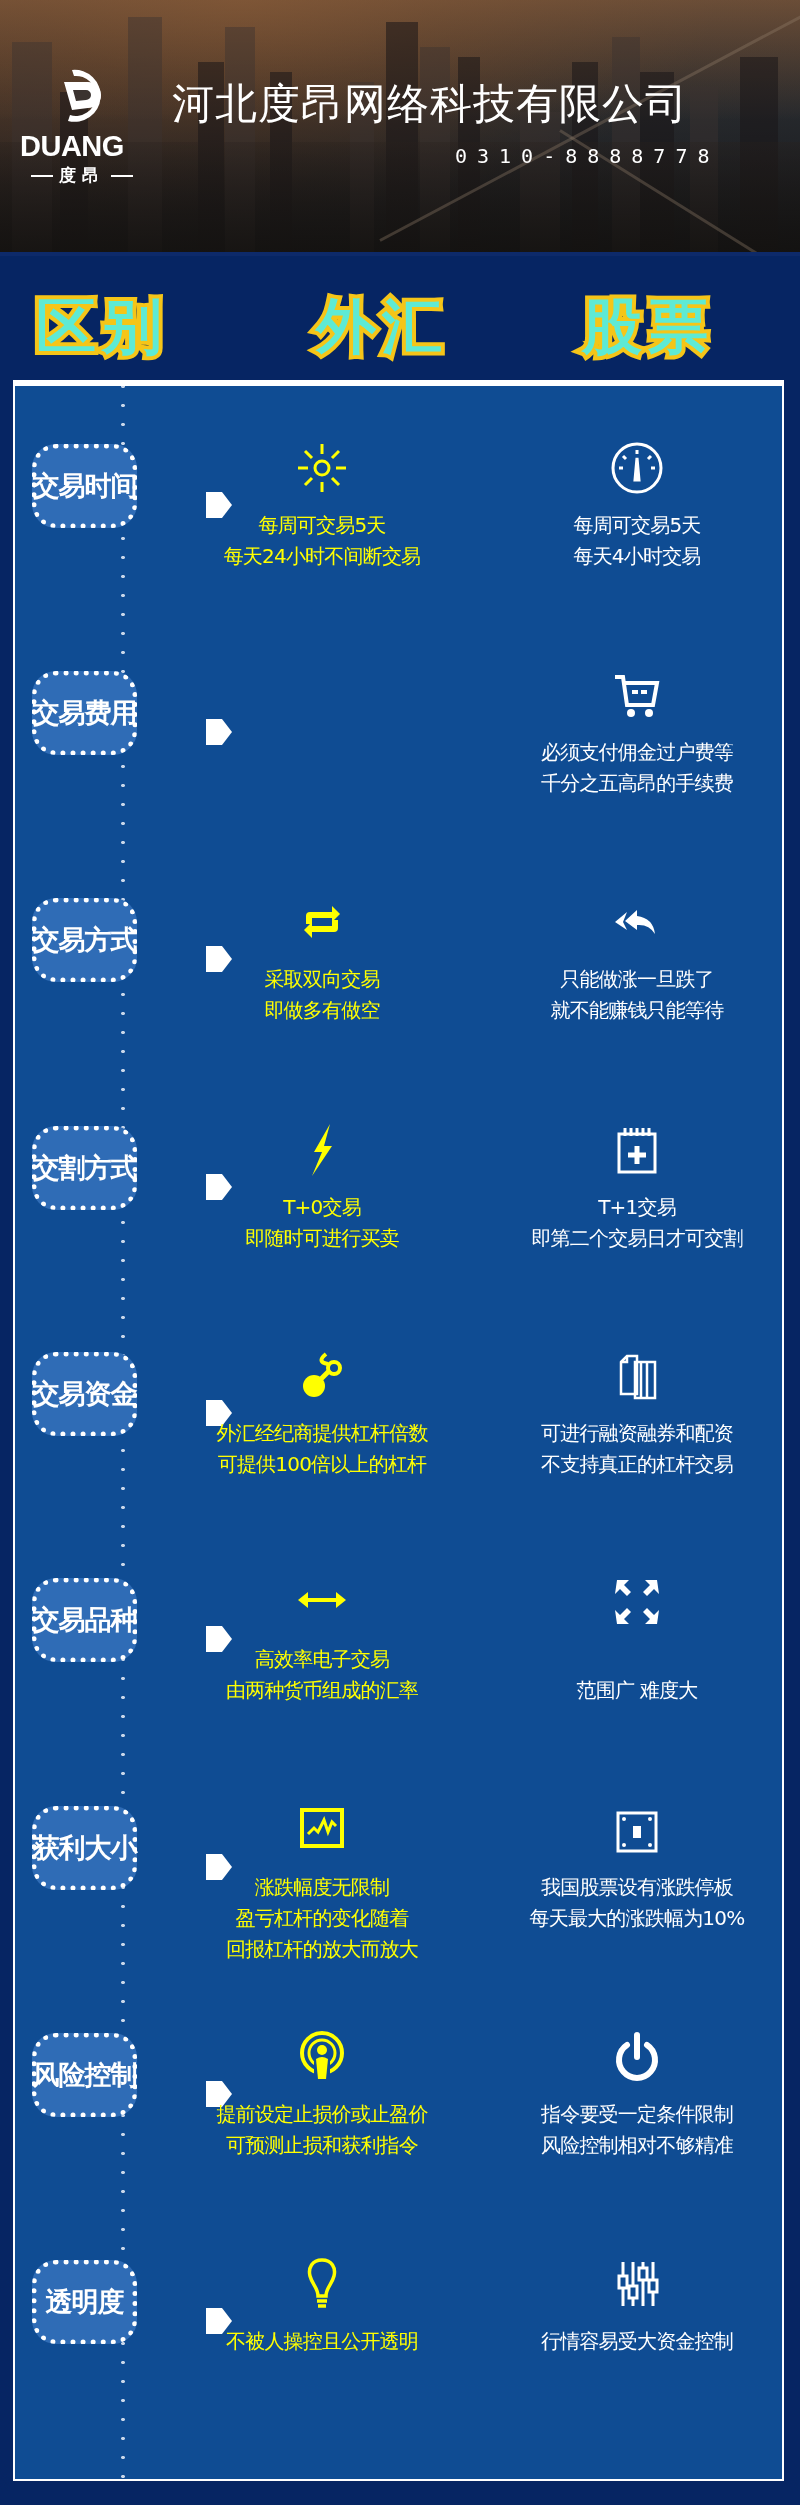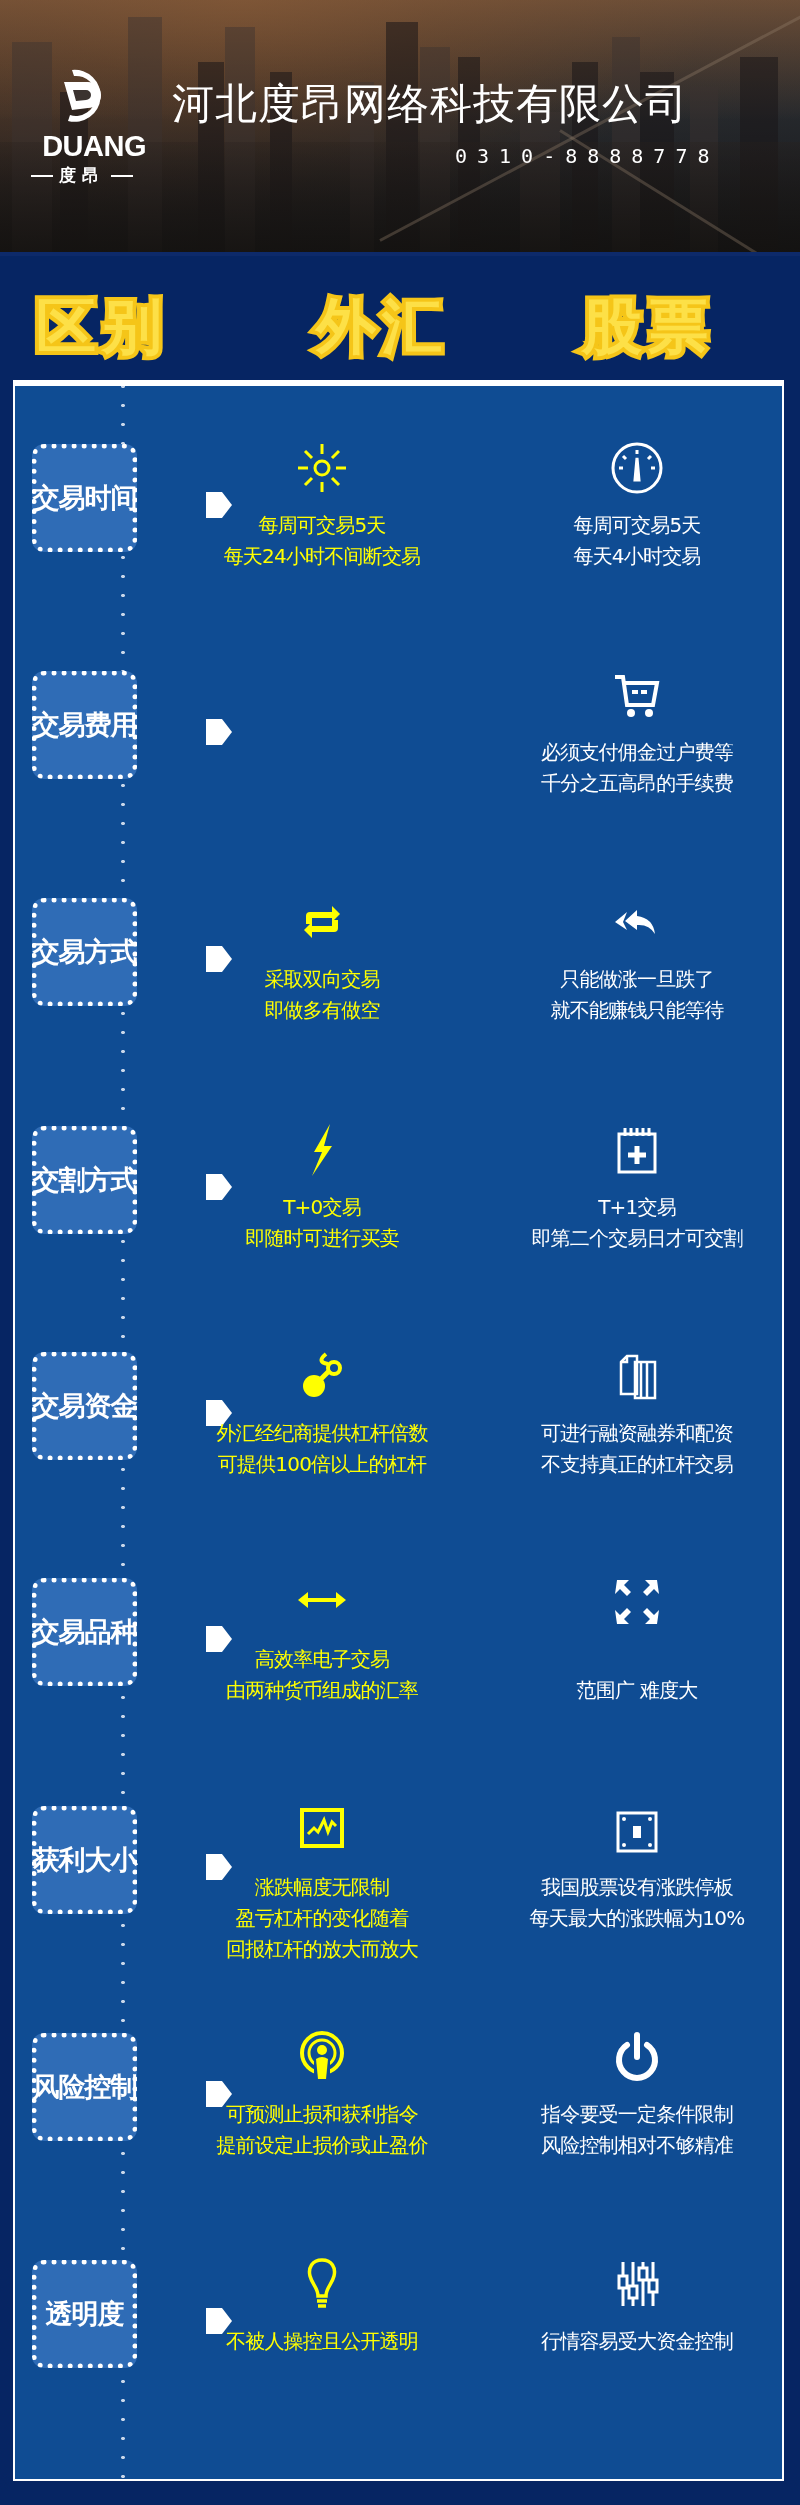--- a/index.html
+++ b/index.html
@@ -16,49 +16,49 @@
   .sky { position: absolute; left:0; top:0; width:800px; height:120px;
     background: linear-gradient(180deg, rgba(160,110,70,0.55), rgba(0,0,0,0)); }
   .bldg { position: absolute; bottom: 0; background: rgba(25,22,24,0.55); }
   .bldg.l { background: rgba(60,50,48,0.45); }
   .ground { position:absolute; left:0; bottom:0; width:800px; height:110px;
     background: linear-gradient(180deg, rgba(40,32,28,0.3), rgba(20,18,16,0.85)); }
   .road { position:absolute; bottom:0; height:3px; background: rgba(150,130,110,0.35); transform-origin: left center; }
 
   .logo { position: absolute; left: 20px; top: 64px; width: 120px; height: 120px; }
   .logo-circle { position:absolute; left: 38px; top: 2px; width: 48px; height: 60px; }
-  .logo-word { position:absolute; left: 0; top: 66px; width: 126px; text-align:right;
+  .logo-word { position:absolute; left: 0; top: 66px; width: 126px; text-align:left;
     font-family: "Liberation Sans", sans-serif; font-weight: 700; font-size: 29px; color: #fff; letter-spacing: -0.5px; }
   .logo-sub { position:absolute; left: 4px; top: 100px; width: 116px; display:flex; align-items:center; justify-content:center; gap:6px;
     color:#fff; font-size: 17px; font-weight:700; letter-spacing: 6px; }
   .logo-sub .dash { display:block; width: 22px; height: 2px; background:#fff; }
 
   .company { position: absolute; left: 172px; top: 76px; color: #fff; font-size: 42px; letter-spacing: 1px; white-space: nowrap; }
   .phone { position: absolute; left: 455px; top: 144px; color: #fff; font-size: 20px; letter-spacing: 10px;
     font-family: "DejaVu Sans Mono", "Liberation Mono", monospace; white-space: nowrap; }
 
   .hero-stripe { position:absolute; left:0; top:252px; width:800px; height:4px; background:#0d2a6a; }
 
   
-  .col-head { position: absolute; top: 296px; font-size: 60px; font-weight: 900; color: #fde047; letter-spacing: 6px;
+  .col-head { position: absolute; top: 296px; font-size: 60px; font-weight: 900; color: #5eead4; letter-spacing: 6px;
     -webkit-text-stroke: 8px #f5c518; paint-order: stroke fill; white-space: nowrap; line-height: 1; }
   .col-head.h1 { left: 36px; }
   .col-head.h2 { left: 316px; }
   .col-head.h3 { left: 582px; }
 
   
   .panel { position: absolute; left: 13px; top: 380px; width: 771px; height: 2101px;
     background: #0f4c93; border: 2px solid #ffffff; border-top-width: 6px; }
 
   .timeline { position:absolute; left: 106px; top: 0; height: 100%; width: 4px;
     background-image: radial-gradient(circle, #c9d7ea 1.6px, transparent 2px);
     background-size: 4px 19px; background-repeat: repeat-y; background-position: 0 10px; }
 
   .row { position: absolute; left: 0; width: 771px; height: 160px; }
-  .cat-box { position: absolute; left: 17px; top: 4px; width: 105px; height: 108px; border-radius: 12px;
+  .cat-box { position: absolute; left: 17px; top: 4px; width: 105px; height: 84px; border-radius: 24px;
     background: #2f6cb6; border: 5px dotted #ffffff; display:flex; align-items:center; justify-content:center; }
   .cat-label { color: #fff; font-size: 27px; font-weight: 700; letter-spacing: -1px; white-space: nowrap; }
   .arrow { position: absolute; left: 191px; top: 46px; width: 26px; height: 38px; }
 
   .cell { position: absolute; top: 0; width: 240px; text-align: center; }
   .cell.fx { left: 144px; width: 326px; }
   .cell.st { left: 472px; width: 300px; }
   .icon { display:block; margin: 0 auto; width: 56px; height: 56px; }
   .text { margin-top: 14px; font-size: 20px; font-weight: 400; line-height: 31px; letter-spacing: -0.8px; white-space: nowrap; }
   .fx .text { color: #ffff00; }
@@ -331,22 +331,22 @@
       </svg>
     <div class="cell fx">
       <svg class="icon" viewBox="0 0 56 56">
         <circle cx="28" cy="24" r="20" fill="none" stroke="#ffff00" stroke-width="4"></circle>
         <circle cx="28" cy="24" r="13" fill="none" stroke="#ffff00" stroke-width="3"></circle>
         <rect x="20" y="22" width="16" height="34" fill="#0f4c93"></rect>
         <circle cx="28" cy="21" r="5" fill="#ffff00"></circle>
         <path d="M22 30 Q28 26 34 30 L32 50 H24 Z" fill="#ffff00"></path>
       </svg>
       <div class="text">
+          <div>提前设定止损价或止盈价</div>
           <div>可预测止损和获利指令</div>
-          <div>提前设定止损价或止盈价</div>
         </div>
     </div>
     <div class="cell st">
       <svg class="icon" viewBox="0 0 56 56" fill="none" stroke="#fff" stroke-width="6" stroke-linecap="round">
         <path d="M18 16 A18 18 0 1 0 38 16"></path>
           <path d="M28 6 V28"></path>
       </svg>
       <div class="text">
           <div>指令要受一定条件限制</div>
           <div>风险控制相对不够精准</div>

